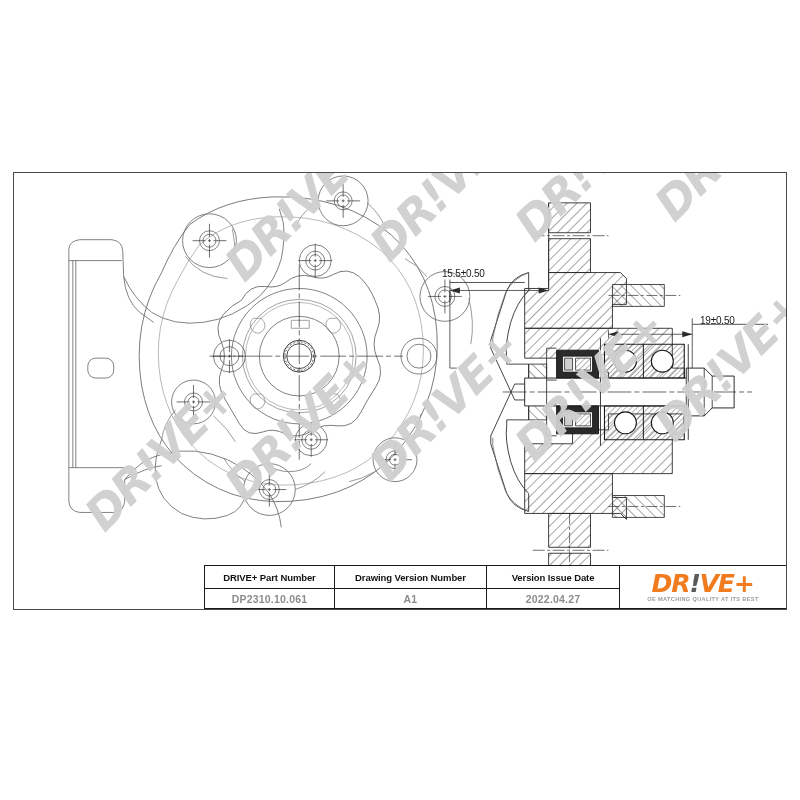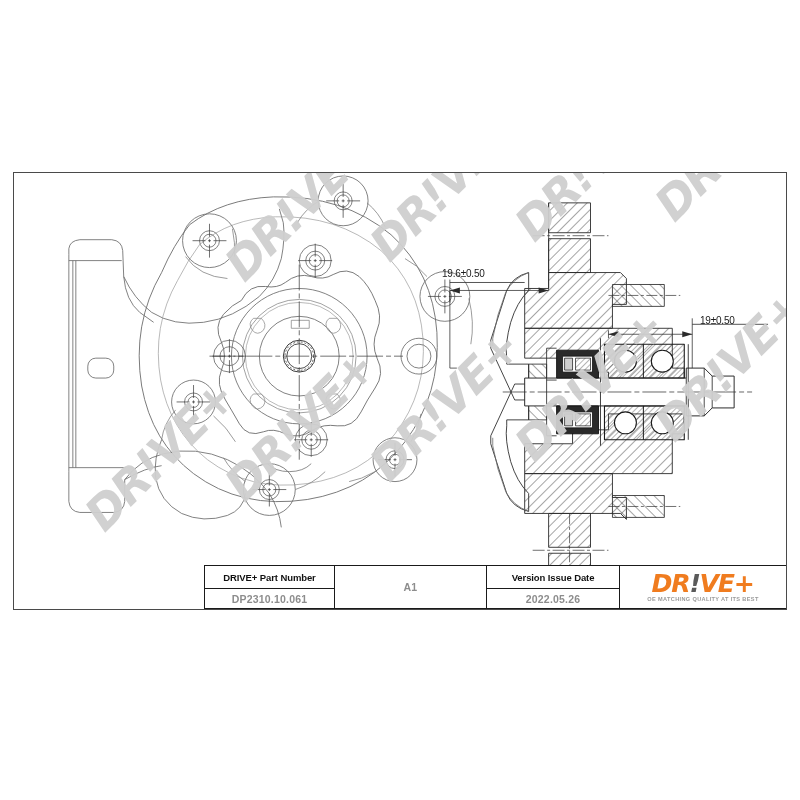--- a/index.html
+++ b/index.html
@@ -439,37 +439,38 @@
         <div class="wm" style="left: 200px; top: 300px; color: rgb(207, 207, 207); transform: rotate(-45deg);">DR!VE+</div>
         <div class="wm" style="left: 200px; top: 520px; color: rgb(207, 207, 207); transform: rotate(-45deg);">DR!VE+</div>
         <div class="wm" style="left: 345px; top: 60px; color: rgb(207, 207, 207); transform: rotate(-45deg);">DR!VE+</div>
         <div class="wm" style="left: 345px; top: 280px; color: rgb(207, 207, 207); transform: rotate(-45deg);">DR!VE+</div>
         <div class="wm" style="left: 490px; top: 40px; color: rgb(207, 207, 207); transform: rotate(-45deg);">DR!VE+</div>
         <div class="wm" style="left: 490px; top: 260px; color: rgb(207, 207, 207); transform: rotate(-45deg);">DR!VE+</div>
         <div class="wm" style="left: 630px; top: 20px; color: rgb(207, 207, 207); transform: rotate(-45deg);">DR!VE+</div>
         <div class="wm" style="left: 630px; top: 240px; color: rgb(207, 207, 207); transform: rotate(-45deg);">DR!VE+</div>
       </div>
 
-    <div id="dim-15" class="dim-text" style="left: 428px; top: 95px;">19.6±0.50</div>
+    <div id="dim-15" class="dim-text" style="left: 428px; top: 95px;">15.5±0.50</div>
     <div id="dim-19" class="dim-text" style="left: 686px; top: 142px;">19±0.50</div>
 
     <div id="title-block">
 
       <div class="tb-col" id="tb-part">
         <div class="tb-head">DRIVE+ Part Number</div>
         <div class="tb-val">DP2310.10.061</div>
       </div>
 
       <div class="tb-col" id="tb-ver">
+        <div class="tb-head">Drawing Version Number</div>
         <div class="tb-val">A1</div>
       </div>
 
       <div class="tb-col" id="tb-date">
         <div class="tb-head">Version Issue Date</div>
-        <div class="tb-val">2022.05.26</div>
+        <div class="tb-val">2022.04.27</div>
       </div>
 
       <div class="tb-col" id="tb-logo">
         <div id="logo-wrap">
           <div id="logo-mark">
             <span>DR</span><span class="bang">!</span><span>VE+</span>
           </div>
           <div id="logo-tag">OE MATCHING QUALITY AT ITS BEST</div>
         </div>
       </div>

